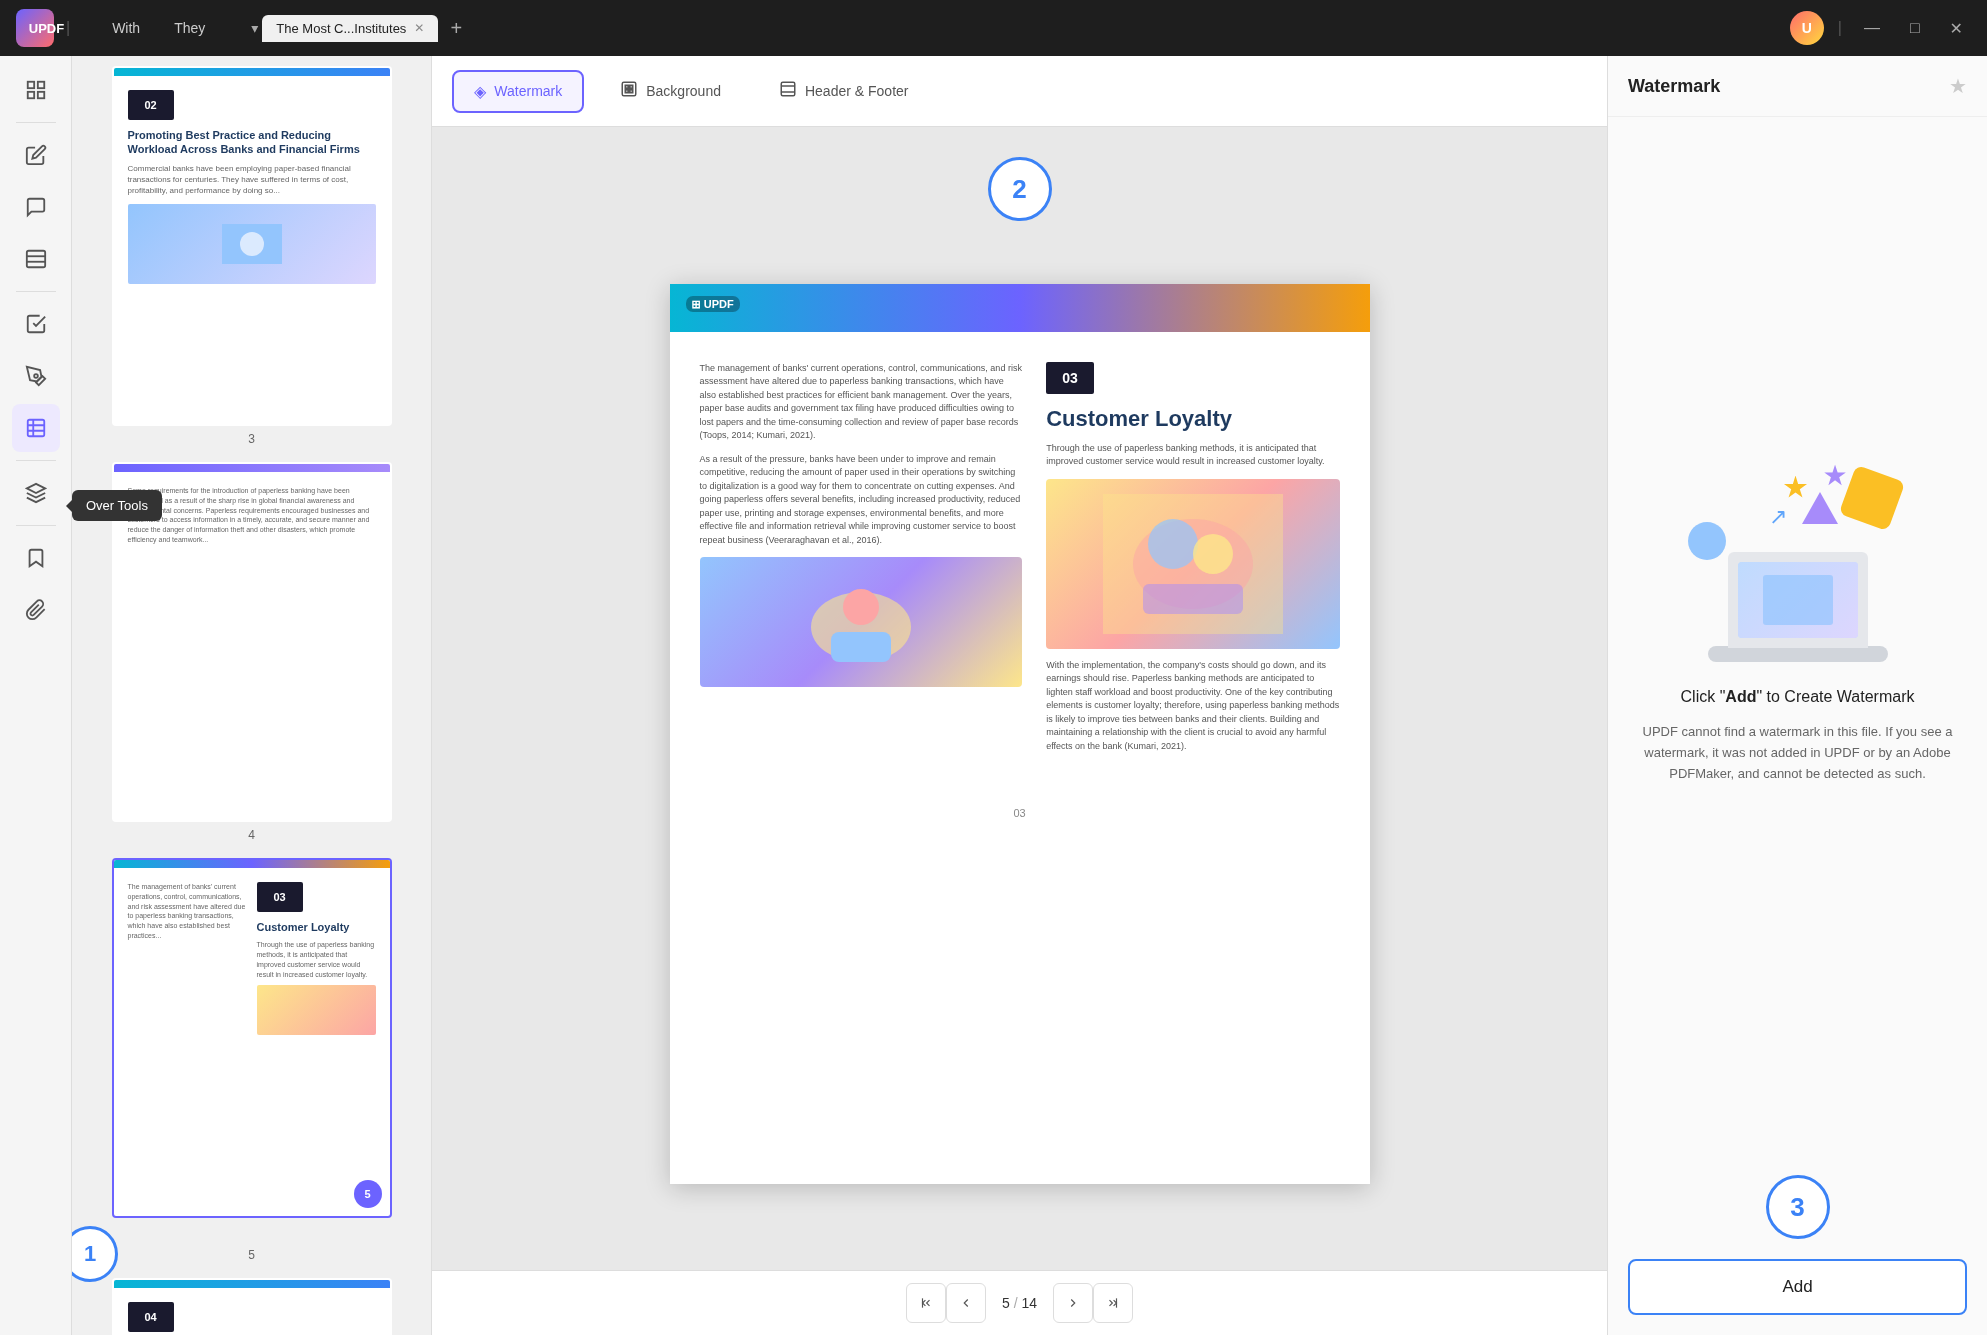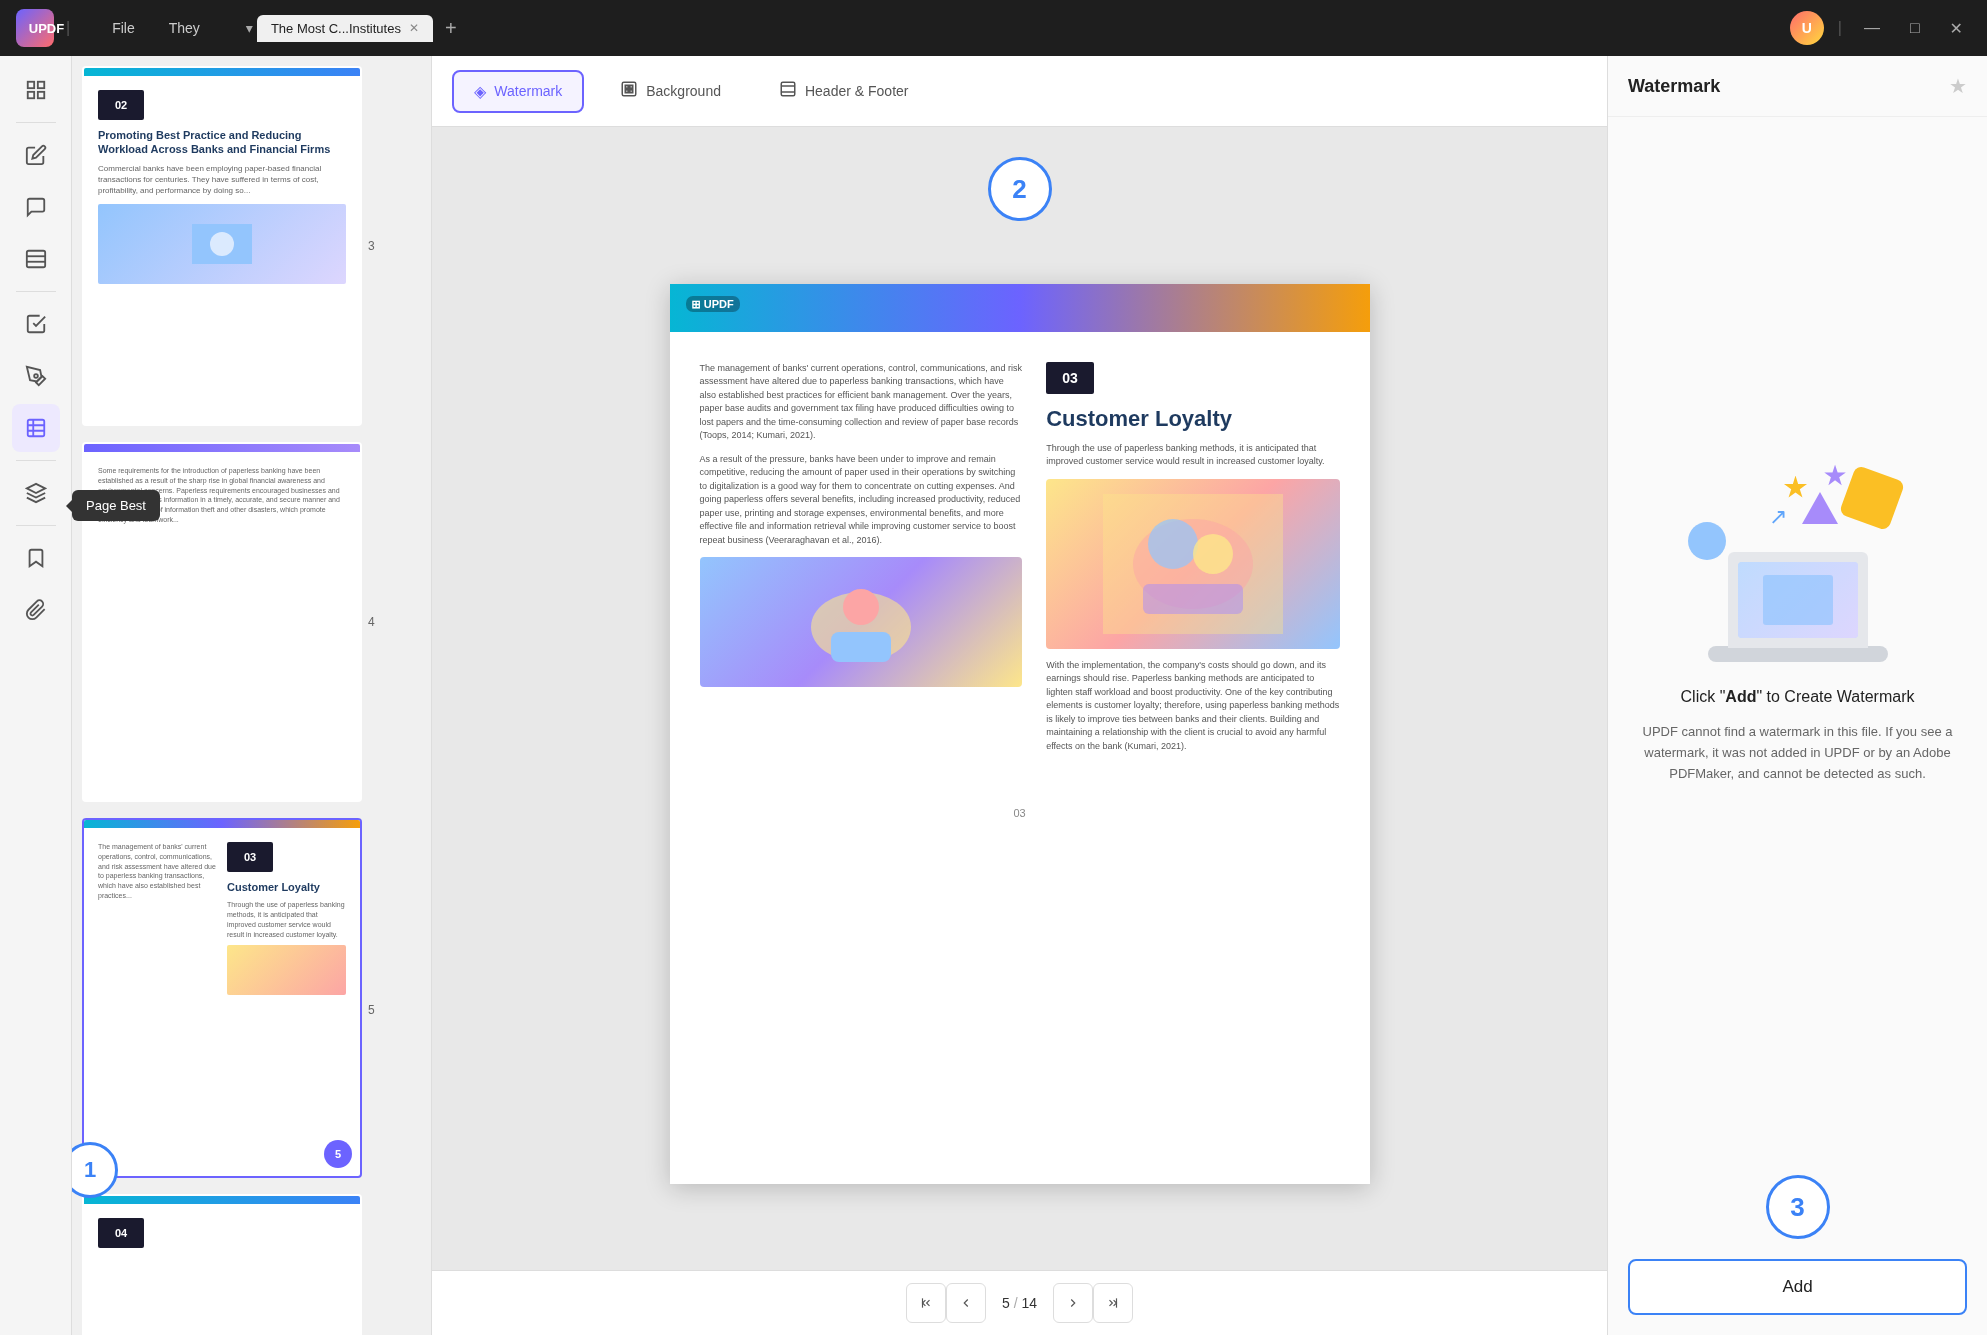--- a/index.html
+++ b/index.html
@@ -101,21 +101,21 @@
     
     .thumbnail-panel {
       width: 360px;
       background: #f0f0f0;
       overflow-y: auto;
       padding: 10px;
       border-right: 1px solid #ddd;
       display: flex; flex-direction: column; gap: 16px;
     }
     .thumb-item {
-      display: flex; flex-direction: row; align-items: center; gap: 6px;
+      display: flex; flex-direction: column; align-items: center; gap: 6px;
     }
     .thumb-label {
       font-size: 12px; color: #666; text-align: center;
     }
     .thumb-card {
       width: 280px; min-height: 360px;
       background: white;
       border-radius: 4px;
       overflow: hidden;
       position: relative;
@@ -286,21 +286,21 @@
   </style>
 </head>
 <body>
 
 <div class="title-bar">
   <div class="title-bar-logo">
     <div class="logo-icon">UPDF</div>
   </div>
   <div class="sep">|</div>
   <div class="title-bar-menu">
-    <div class="menu-item">File</div>
+    <div class="menu-item">With</div>
     <div class="menu-item">They</div>
   </div>
   <div class="tab-area">
     <div class="dropdown-arrow">▾</div>
     <div class="tab active">
       <span>The Most C...Institutes</span>
       <span class="tab-close">✕</span>
     </div>
     <div class="new-tab-btn">+</div>
   </div>
@@ -377,21 +377,21 @@
           <path d="M19 21l-7-5-7 5V5a2 2 0 0 1 2-2h10a2 2 0 0 1 2 2z"></path>
         </svg>
     </div>
     <div class="sidebar-icon-btn">
       <svg width="22" height="22" viewBox="0 0 24 24" fill="none" stroke="#555" stroke-width="2">
           <path d="M21.44 11.05l-9.19 9.19a6 6 0 0 1-8.49-8.49l9.19-9.19a4 4 0 0 1 5.66 5.66l-9.2 9.19a2 2 0 0 1-2.83-2.83l8.49-8.48"></path>
         </svg>
     </div>
   </div>
 
-  <div class="tooltip-box">Page Best</div>
+  <div class="tooltip-box">Over Tools</div>
 
   <div class="thumbnail-panel">
 
     <div class="thumb-item">
       <div class="thumb-card">
         <div class="thumb-card-top thumb-card-cyan"></div>
         <div class="thumb-card-inner">
           <div class="thumb-page-badge">02</div>
           <div class="thumb-title">Promoting Best Practice and Reducing Workload Across Banks and Financial Firms</div>
           <div class="thumb-body-text">Commercial banks have been employing paper-based financial transactions for centuries. They have suffered in terms of cost, profitability, and performance by doing so...</div>

